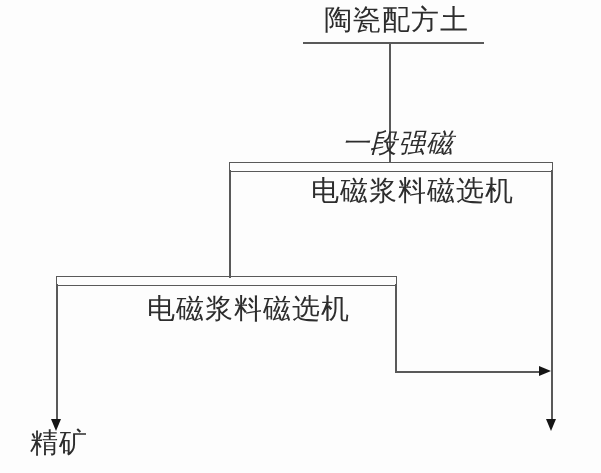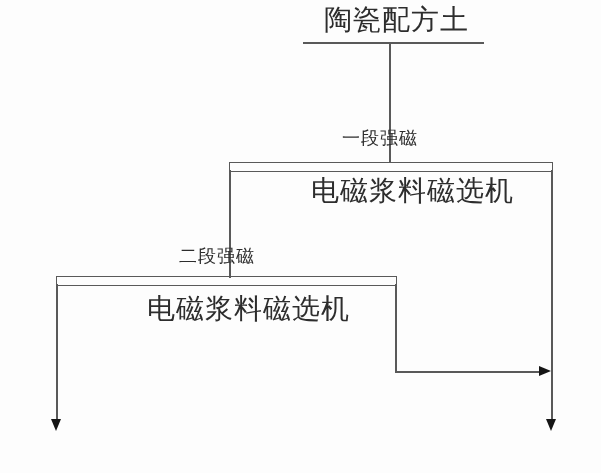--- a/index.html
+++ b/index.html
@@ -18,21 +18,22 @@
   }
   .label {
     position: absolute;
     font-size: 28px;
     line-height: 1.1;
     white-space: nowrap;
     letter-spacing: 1px;
     text-align: right;
   }
   .label.small {
-    font-size: 18px;
+    font-size: 27px;
+    font-style: italic;
   }
   .hline {
     position: absolute;
     height: 1.5px;
     background: var(--line, #595959);
   }
   .vline {
     position: absolute;
     width: 1.5px;
     background: var(--line, #595959);
@@ -70,26 +71,26 @@
   <div class="hline" style="left:303px; top:42px; width:181px;"></div>
 
   <div class="vline" style="left:389px; top:42px; height:121px;"></div>
 
   <div class="label small" style="left:342px; top:129px;">一段强磁</div>
   <div class="strip" style="left:229px; top:162px; width:324px;"></div>
   <div class="label" style="left:311px; top:176px;">电磁浆料磁选机</div>
 
   <div class="vline" style="left:229px; top:170px; height:108px;"></div>
 
-  <div class="label small" style="left:179px; top:247px;">二段强磁</div>
   <div class="strip" style="left:56px; top:276px; width:341px;"></div>
   <div class="label" style="left:147px; top:294px;">电磁浆料磁选机</div>
 
   <div class="vline" style="left:56px; top:284px; height:136px;"></div>
   <div class="arrow-down" style="left:51px; top:419px;"></div>
+  <div class="label" style="left:30px; top:428px;">精矿</div>
 
   <div class="vline" style="left:395px; top:284px; height:88px;"></div>
   <div class="hline" style="left:395px; top:371px; width:144px;"></div>
   <div class="arrow-right" style="left:539px; top:366px;"></div>
 
   <div class="vline" style="left:551px; top:170px; height:250px;"></div>
   <div class="arrow-down" style="left:546px; top:419px;"></div>
 
 </div>
 

